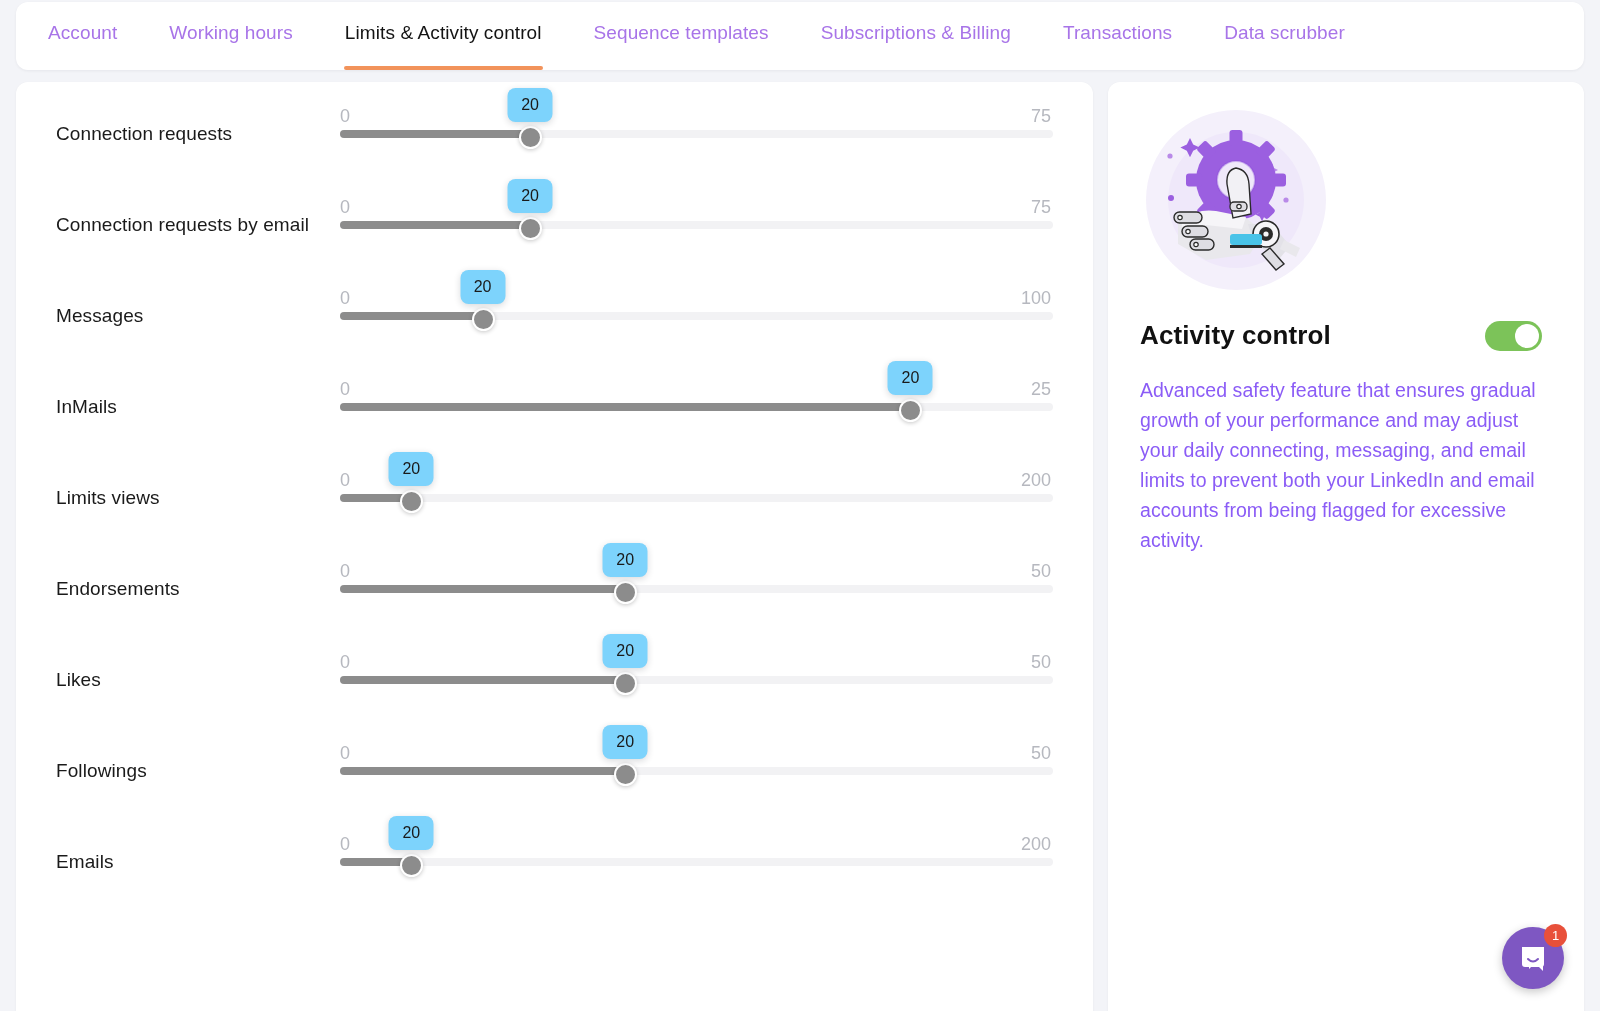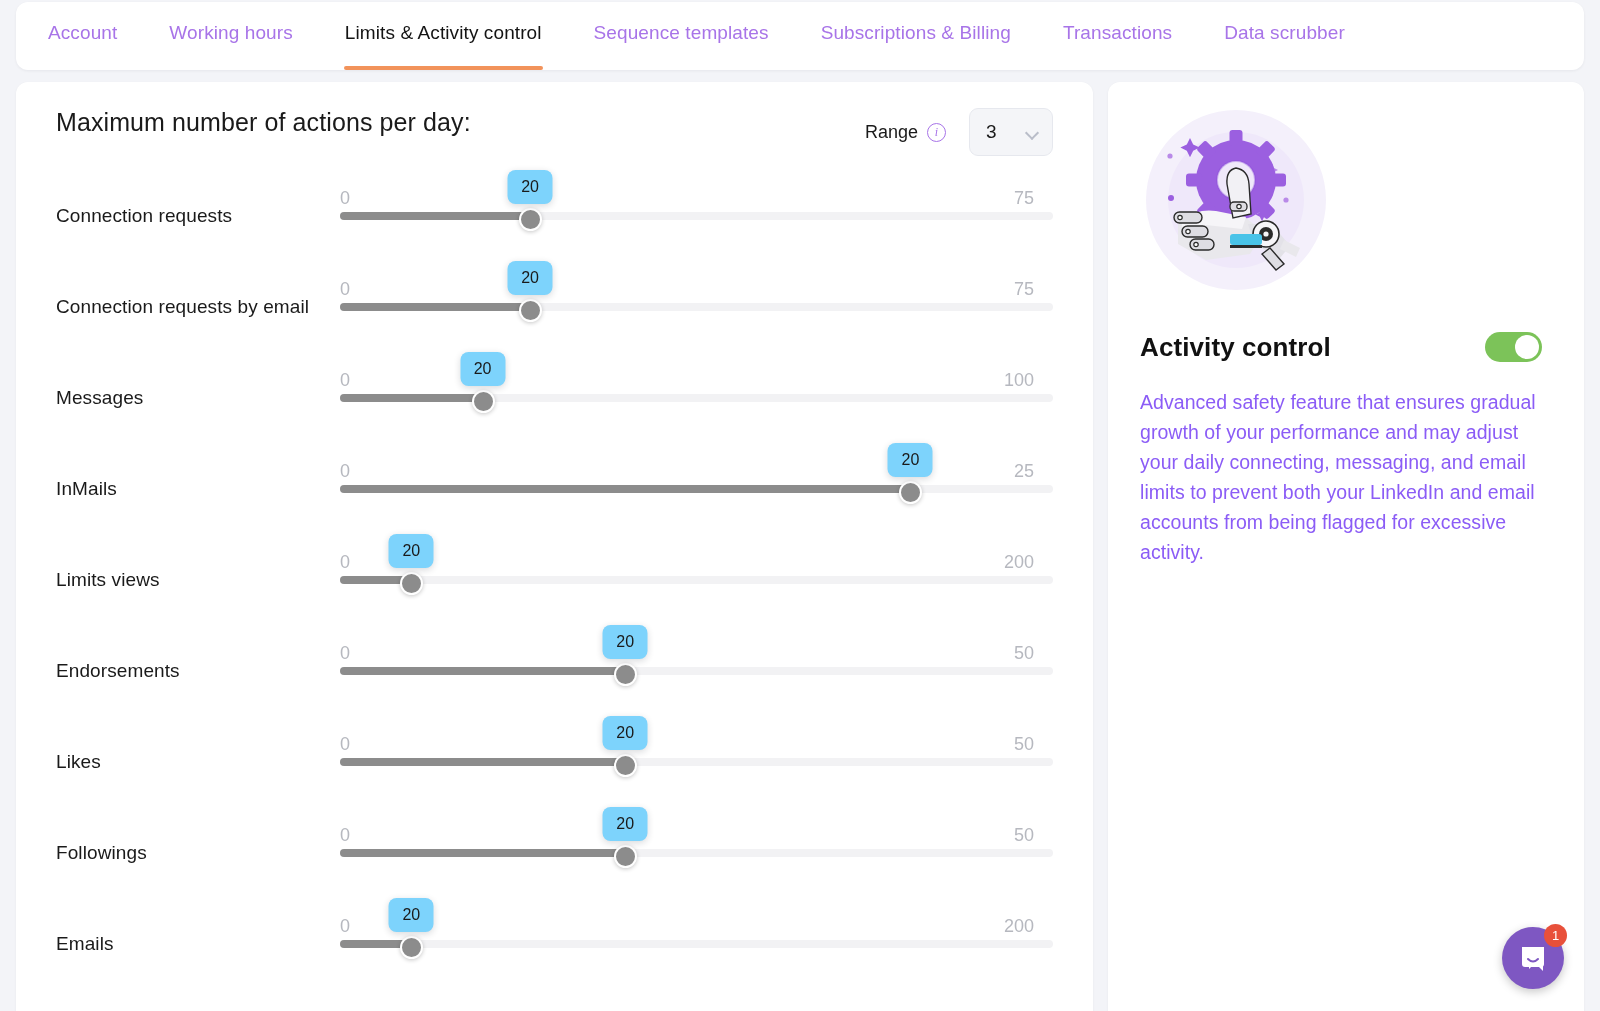--- a/index.html
+++ b/index.html
@@ -155,21 +155,21 @@
     top: 0;
     height: 91px;
   }
   .minmax {
     position: absolute;
     top: 24px;
     font-size: 18px;
     color: #b6b8bf;
   }
   .minmax.min { left: 0; }
-  .minmax.max { right: 19px; }
+  .minmax.max { right: 2px; }
 
   .track {
     position: absolute;
     left: 0;
     right: 0;
     top: 48px;
     height: 8px;
     border-radius: 4px;
     background: #f2f2f4;
   }
@@ -222,22 +222,23 @@
     box-shadow: 0 1px 3px rgba(16,24,40,.05);
     padding: 26px 32px 0 32px;
     overflow: hidden;
   }
   .illus {
     width: 184px;
     height: 184px;
     margin-left: 4px;
   }
   .ac-head {
-    margin-top: 36px;
-    display: flex;
+    margin-top: 24px;
+    display: flex;
+    align-items: center;
     justify-content: space-between;
     padding-right: 10px;
   }
   .ac-title {
     font-size: 26px;
     font-weight: bold;
     color: #111111;
     letter-spacing: .1px;
   }
   .toggle {
@@ -318,32 +319,20 @@
   <div class="tab">
     <span>Transactions</span>
   </div>
   <div class="tab">
     <span>Data scrubber</span>
   </div>
 </div>
 
 <div class="left-card">
 
-  <div class="left-head">
-    <div class="left-title">Maximum number of actions per day:</div>
-
-    <div class="range-wrap">
-      <span class="range-label">Range</span>
-      <span class="info-icon">i</span>
-      <div class="range-select">
-        <span class="val">3</span>
-        <span class="chev"></span>
-      </div>
-    </div>
-  </div>
 
   <div class="sliders">
       <div class="row">
         <div class="row-label">Connection requests</div>
         <div class="track-area">
           <div class="minmax min">0</div>
           <div class="minmax max">75</div>
           <div class="track">
             <div class="fill" style="width: 26.6667%;"></div>
           </div>

